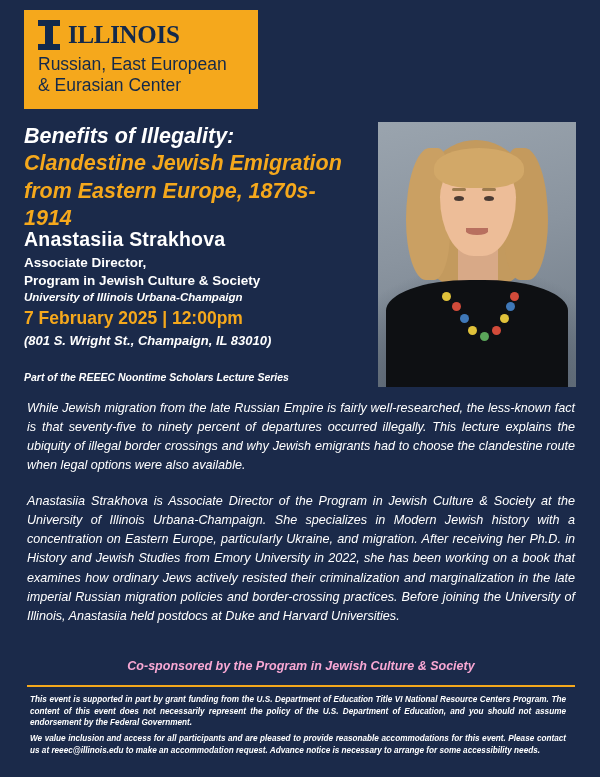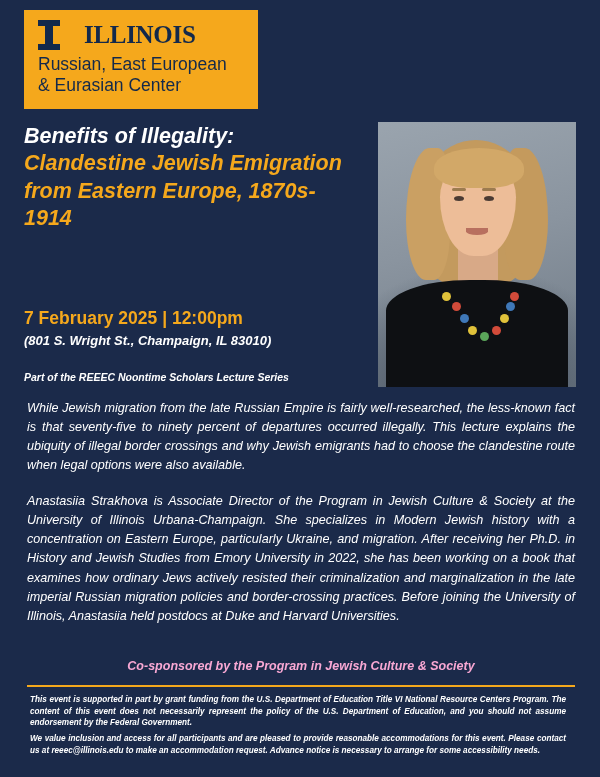--- a/index.html
+++ b/index.html
@@ -28,21 +28,21 @@
     left: 24px;
     top: 10px;
     width: 234px;
     background: #f5a81c;
     padding: 10px 12px 12px 14px;
     box-sizing: border-box;
   }
   .logo-row {
     display: flex;
     align-items: center;
-    gap: 24px;
+    gap: 8px;
   }
   .logo-mark {
     width: 22px;
     height: 30px;
     position: relative;
     flex: 0 0 auto;
   }
   .logo-mark .bar {
     position: absolute;
     background: #13294b;
@@ -311,20 +311,26 @@
       <div>Russian, East European</div>
       <div>&amp; Eurasian Center</div>
     </div>
   </div>
 
   <div class="title">
     <div>Benefits of Illegality:</div>
     <div class="line2">Clandestine Jewish Emigration from Eastern Europe, 1870s-1914</div>
   </div>
 
+  <div class="speaker">
+    <div class="speaker-name">Anastasiia Strakhova</div>
+    <div class="speaker-role">Associate Director,</div>
+    <div class="speaker-role">Program in Jewish Culture &amp; Society</div>
+    <div class="speaker-affil">University of Illinois Urbana-Champaign</div>
+  </div>
 
   <div class="when">
     <div class="when-date">7 February 2025 | 12:00pm</div>
     <div class="when-addr">(801 S. Wright St., Champaign, IL 83010)</div>
   </div>
 
   <div class="series">Part of the REEEC Noontime Scholars Lecture Series</div>
 
   <div class="portrait">
     <div class="bg"></div>

